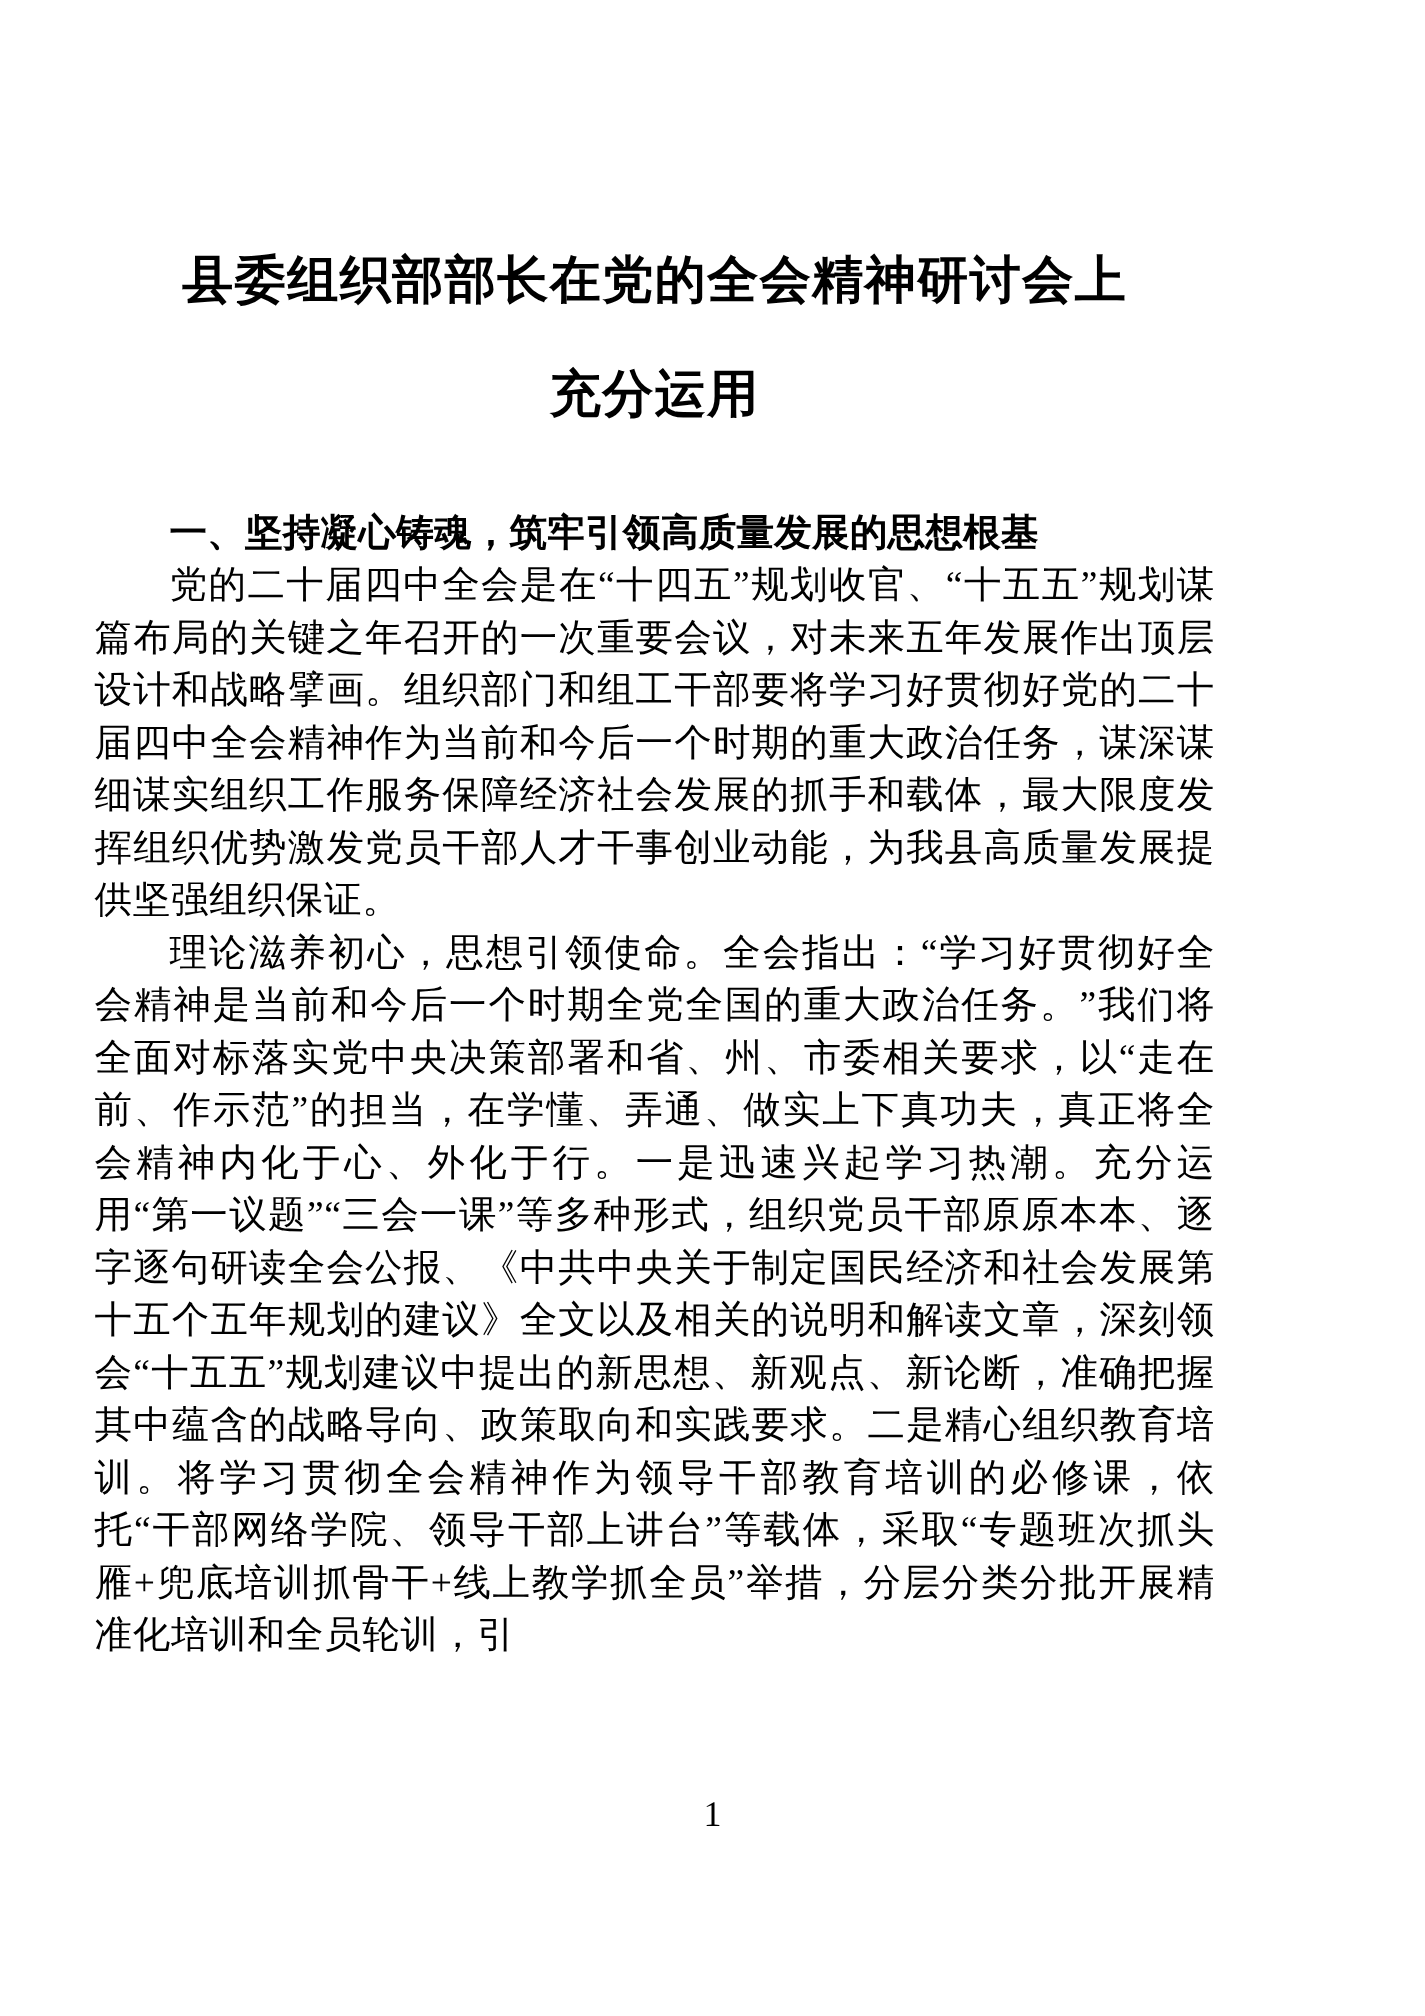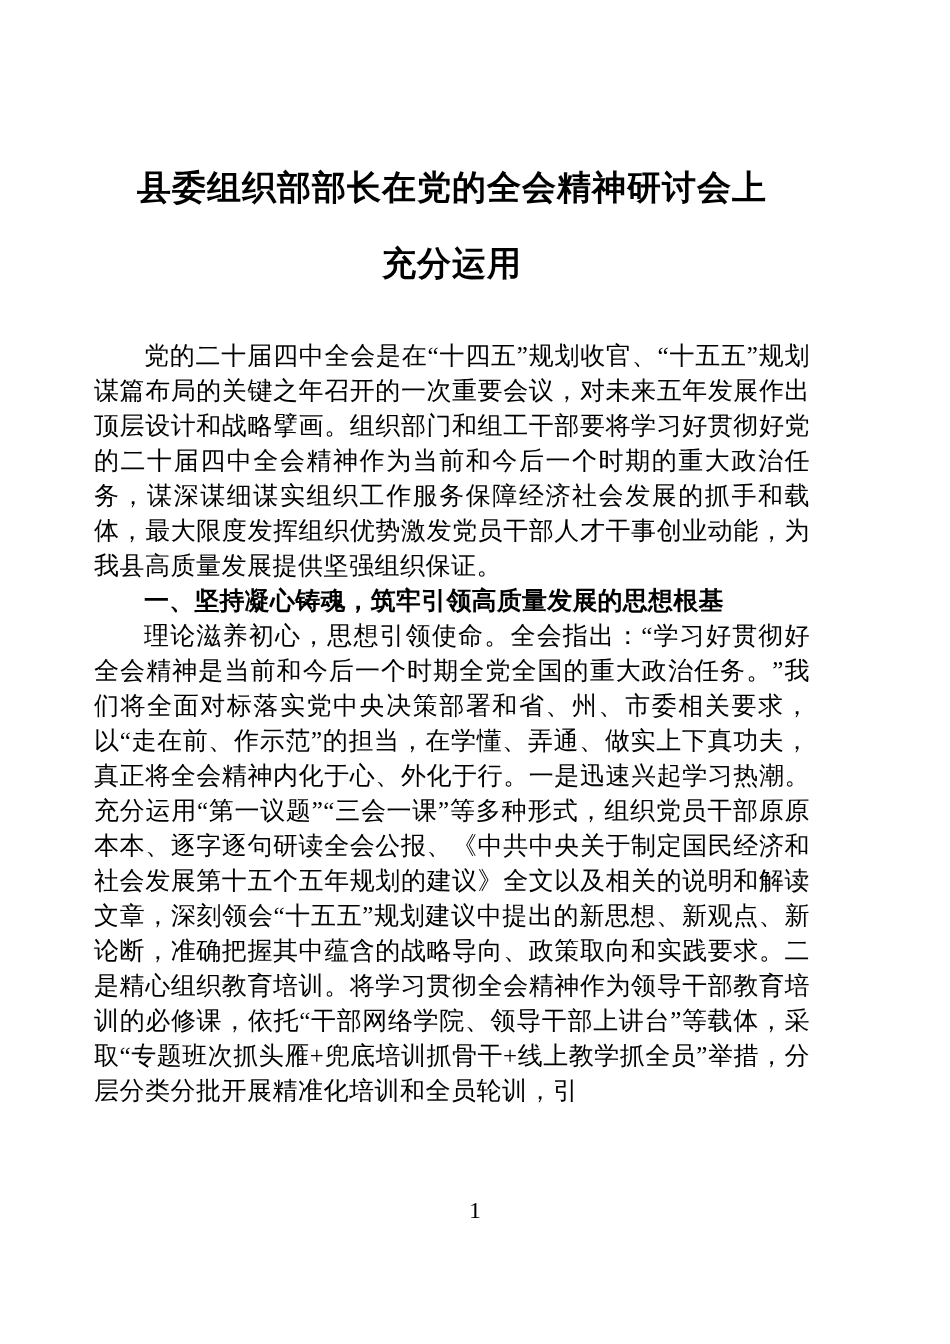--- a/index.html
+++ b/index.html
@@ -7,21 +7,21 @@
     padding: 0;
     background: #ffffff;
   }
   .page {
     position: relative;
     width: 950px;
     height: 1344px;
     margin: 0 auto;
     background: #ffffff;
     box-sizing: border-box;
-    padding: 150px 140px 0 94px;
+    padding: 150px 140px 0 63px;
     font-family: "Liberation Serif", "DejaVu Serif", serif;
     color: #000000;
     overflow: hidden;
   }
   .doc-title {
     margin: 0 0 36px 0;
     text-align: center;
     font-size: 34px;
     font-weight: bold;
     line-height: 76px;
@@ -60,21 +60,21 @@
 </head>
 <body>
 
 <div class="page">
 
   <h1 class="doc-title">
     <span class="title-line">县委组织部部长在党的全会精神研讨会上</span>
     <span class="title-line">充分运用</span>
   </h1>
 
+  <p class="body-para heading-para">一、坚持凝心铸魂，筑牢引领高质量发展的思想根基</p>
+
   <p class="body-para">党的二十届四中全会是在“十四五”规划收官、“十五五”规划谋篇布局的关键之年召开的一次重要会议，对未来五年发展作出顶层设计和战略擘画。组织部门和组工干部要将学习好贯彻好党的二十届四中全会精神作为当前和今后一个时期的重大政治任务，谋深谋细谋实组织工作服务保障经济社会发展的抓手和载体，最大限度发挥组织优势激发党员干部人才干事创业动能，为我县高质量发展提供坚强组织保证。</p>
-
-  <p class="body-para heading-para">一、坚持凝心铸魂，筑牢引领高质量发展的思想根基</p>
 
   <p class="body-para">理论滋养初心，思想引领使命。全会指出：“学习好贯彻好全会精神是当前和今后一个时期全党全国的重大政治任务。”我们将全面对标落实党中央决策部署和省、州、市委相关要求，以“走在前、作示范”的担当，在学懂、弄通、做实上下真功夫，真正将全会精神内化于心、外化于行。一是迅速兴起学习热潮。充分运用“第一议题”“三会一课”等多种形式，组织党员干部原原本本、逐字逐句研读全会公报、《中共中央关于制定国民经济和社会发展第十五个五年规划的建议》全文以及相关的说明和解读文章，深刻领会“十五五”规划建议中提出的新思想、新观点、新论断，准确把握其中蕴含的战略导向、政策取向和实践要求。二是精心组织教育培训。将学习贯彻全会精神作为领导干部教育培训的必修课，依托“干部网络学院、领导干部上讲台”等载体，采取“专题班次抓头雁+兜底培训抓骨干+线上教学抓全员”举措，分层分类分批开展精准化培训和全员轮训，引</p>
 
   <div class="page-number">1</div>
 
 </div>
 
 </body></html>

